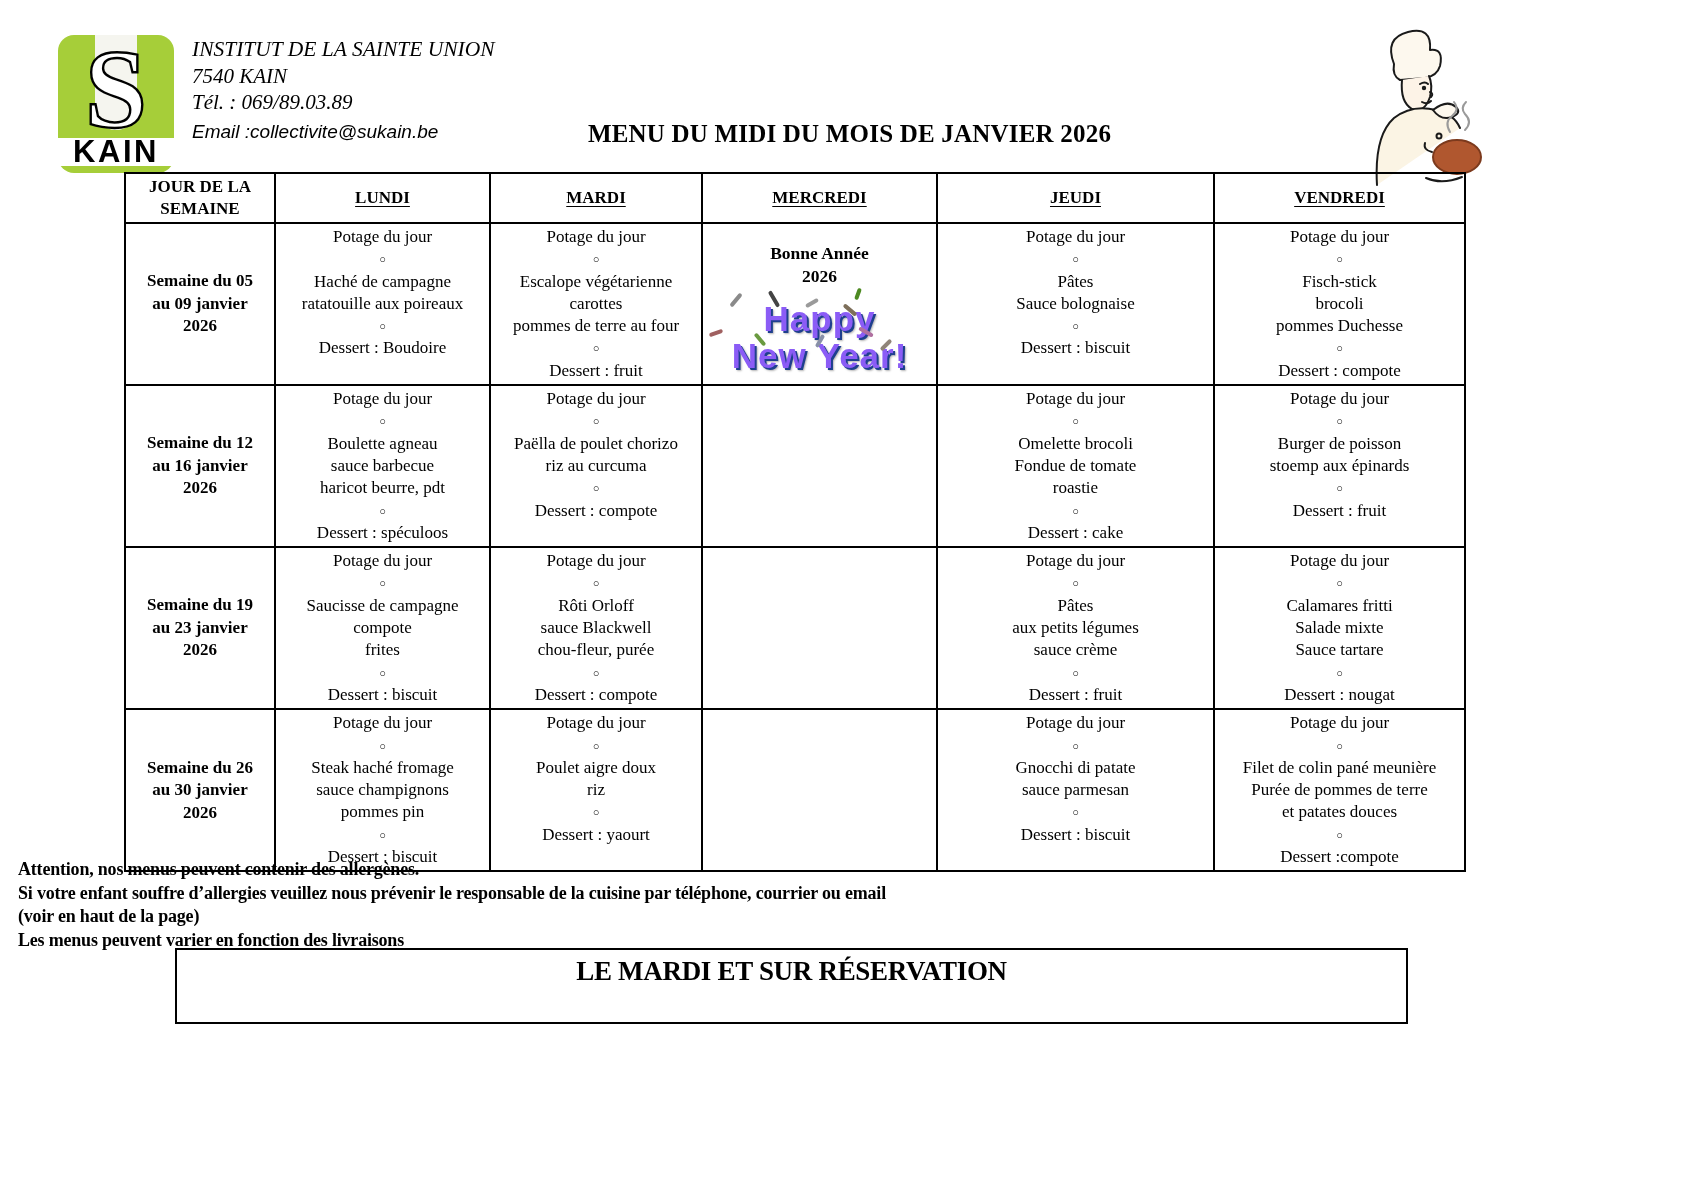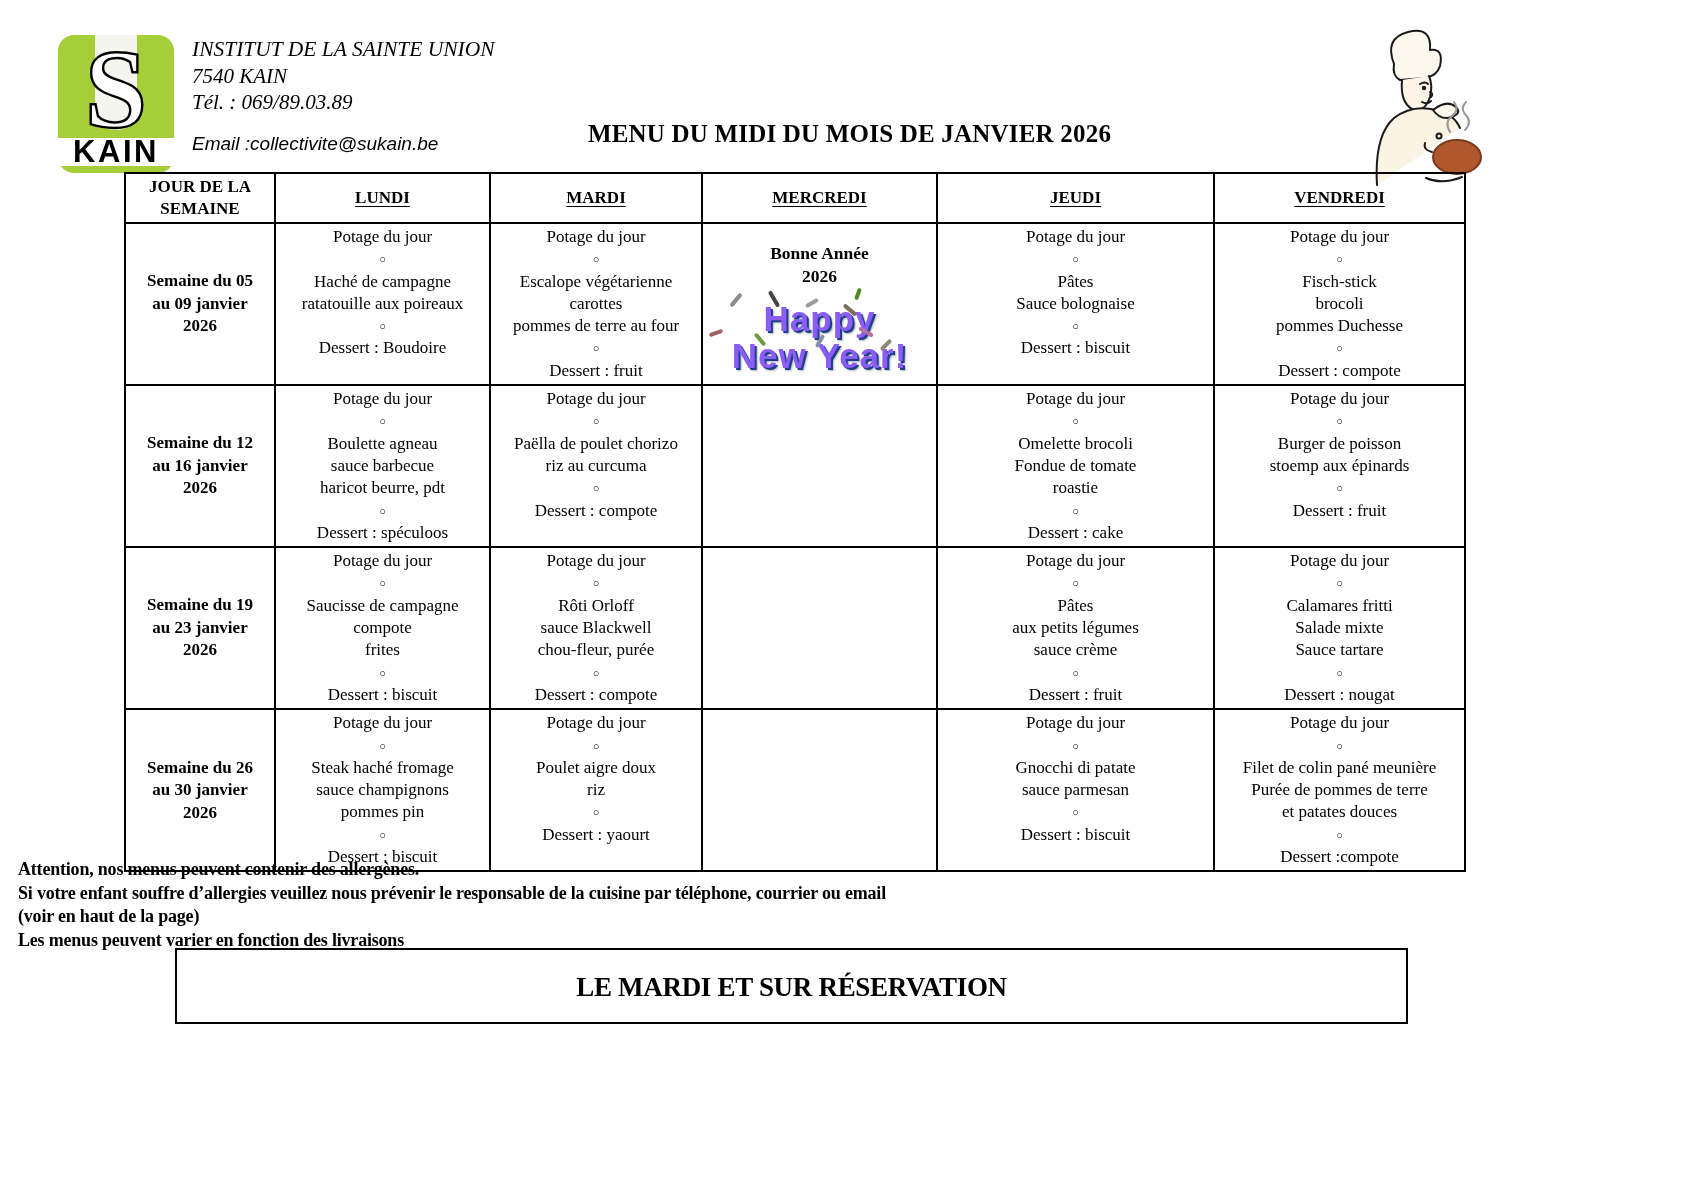--- a/index.html
+++ b/index.html
@@ -23,21 +23,21 @@
     position: absolute;
     left: 192px; top: 36px;
     font-style: italic;
     font-size: 21px;
     line-height: 26.5px;
   }
   .inst .inst-name { font-size: 21.5px; }
   .inst .email {
     font-family: "Liberation Sans", sans-serif;
     font-size: 19px;
-    margin-top: 15px;
+    margin-top: 3px;
   }
   .title {
     position: absolute;
     left: 16px; right: 0; top: 120px;
     text-align: center;
     font-size: 25px;
     font-weight: bold;
     letter-spacing: 0.2px;
   }
   .chef {
@@ -117,21 +117,21 @@
   
   .res-box {
     position: absolute;
     left: 175px; top: 948px;
     width: 1233px; height: 76px;
     border: 2px solid #000;
     text-align: center;
     font-weight: bold;
     font-size: 27px;
     line-height: 34px;
-    padding-top: 20px;
+    padding-top: 4px;
     letter-spacing: -0.3px;
   }
 </style>
 </head>
 <body>
 
 <div class="page">
 
   <div class="logo">
     <svg viewBox="0 0 122 142" width="122" height="142">

